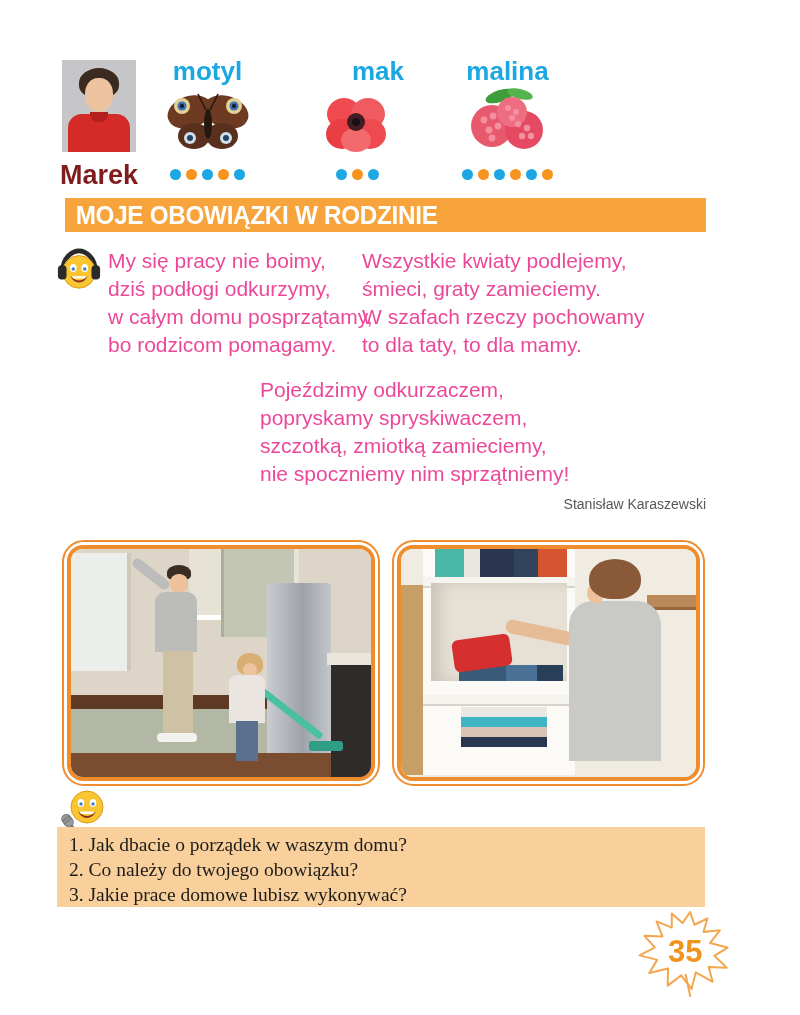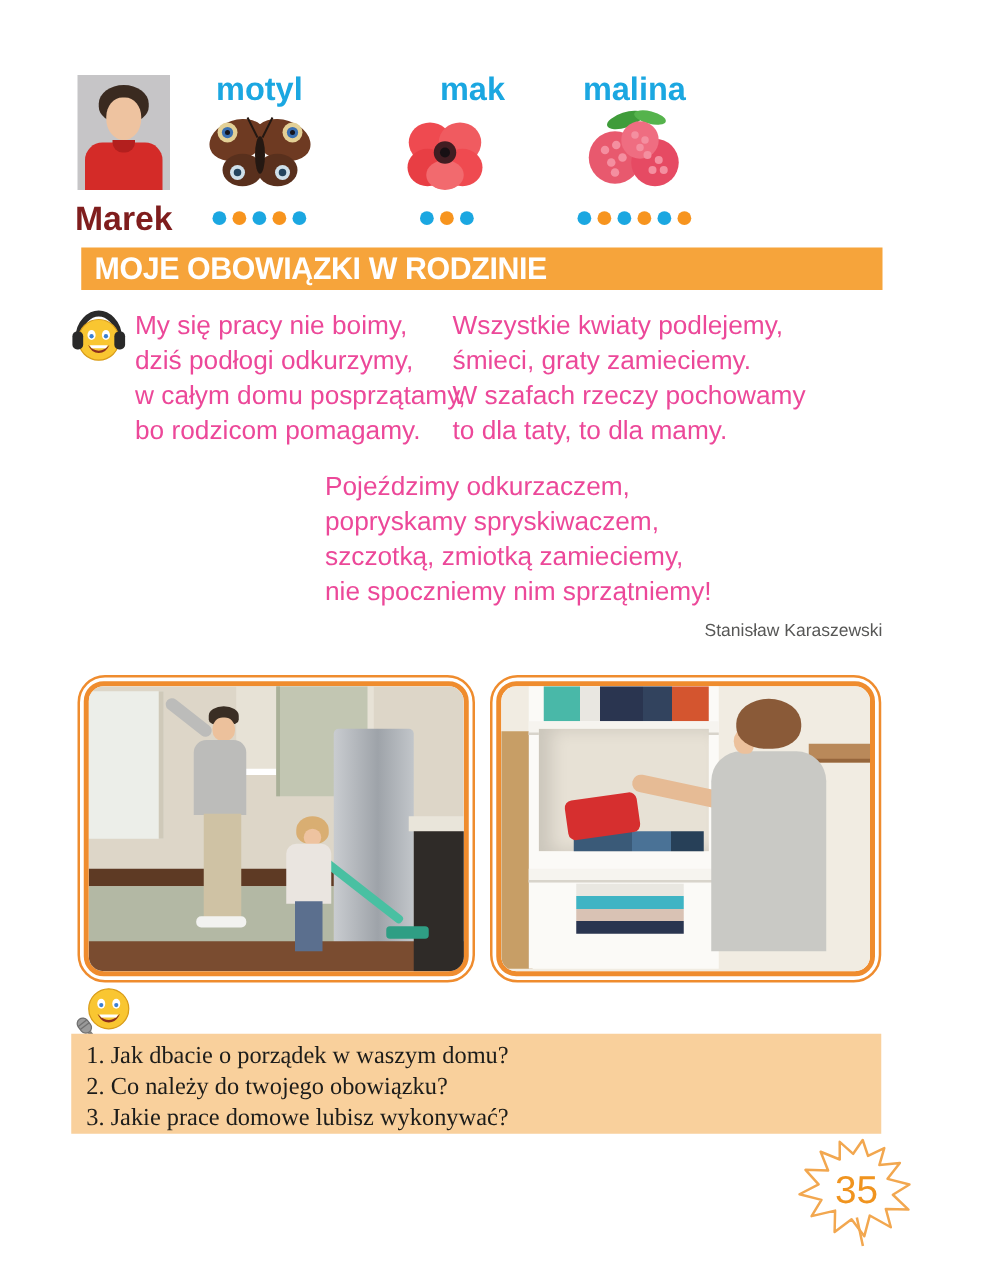--- a/index.html
+++ b/index.html
@@ -79,21 +79,21 @@
   .c-boyarm{left:104px;top:78px;width:84px;height:14px;background:#e6bb95;transform:rotate(12deg);border-radius:7px;}
   .c-wallshelf{left:246px;top:46px;width:54px;height:12px;background:#b9895a;border-bottom:3px solid #96663c;}
 
   
   #question-box{left:57px;top:827px;width:648px;height:80px;background:#f9d09c;}
   #question-box .qline{font-family:"Liberation Serif",serif;font-size:19.5px;line-height:25px;color:#1c1c1a;padding-left:12px;}
   #question-box .pad{height:5px;}
 
   
   #leaf-wrap{left:622px;top:908px;width:130px;height:96px;}
-  #page-number{left:668px;top:934px;font-size:31px;font-weight:normal;color:#f0941f;}
+  #page-number{left:668px;top:934px;font-size:31px;font-weight:bold;color:#f0941f;}
 </style>
 </head>
 <body>
 
 <div id="page">
 
   <div class="abs" id="marek-photo">
     <div class="boy-hair"></div>
     <div class="boy-face"></div>
     <div class="boy-shirt"></div>

